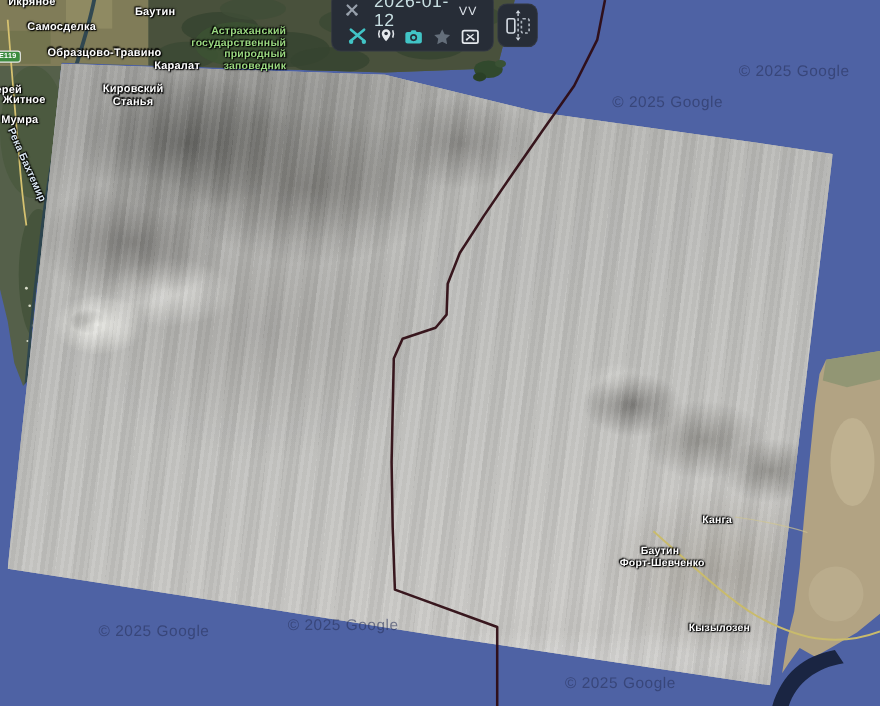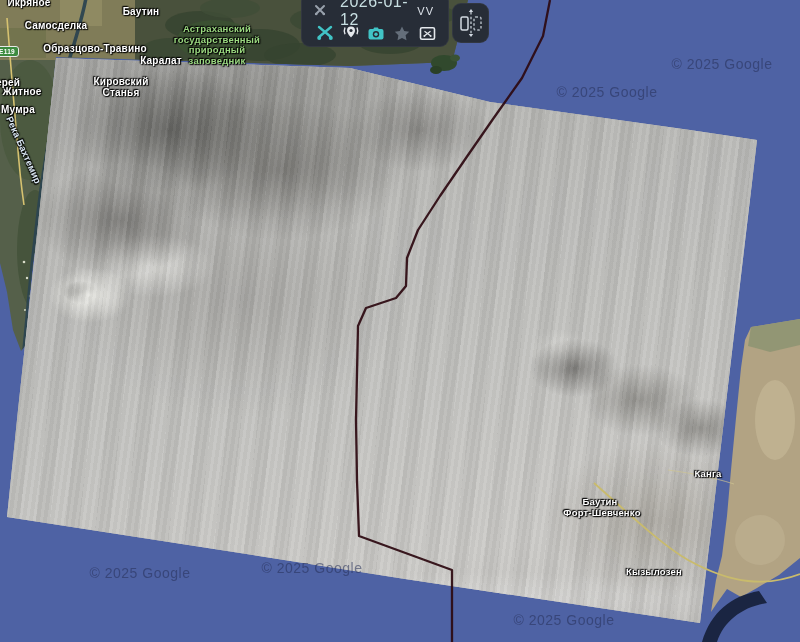--- a/index.html
+++ b/index.html
@@ -32,21 +32,21 @@
       radial-gradient(160px 110px at 655px 520px, rgba(140,135,124,.5), transparent 70%),
       radial-gradient(220px 160px at 240px 300px, rgba(130,128,125,.35), transparent 75%),
       linear-gradient(168deg,#a9a9a7 0%,#b4b4b1 25%,#c0c0bd 55%,#c9c8c5 80%,#bfbebb 100%);
   }
 
   
   .map-label{position:absolute;z-index:5;transform:translate(-50%,-50%);
     color:#fff;font-weight:700;font-size:10px;line-height:11px;text-align:center;
     white-space:pre-line;letter-spacing:.2px;pointer-events:none;
     text-shadow:0 0 2px #000,0 0 2px #000,1px 1px 1px rgba(0,0,0,.95),-1px -1px 1px rgba(0,0,0,.95);}
-  .map-label.small{font-size:9.5px;line-height:10.5px;}
+  .map-label.small{font-size:9.5px;line-height:10.5px;text-align:right;}
   .map-label.green{color:#9bd981;}
   .map-label.river{transform:translate(-50%,-50%) rotate(66deg);color:#d9e6f2;font-size:9.5px;}
 
   .wm{position:absolute;z-index:5;transform:translate(-50%,-50%);
       font-size:14px;color:rgba(38,48,88,.55);letter-spacing:.5px;white-space:nowrap;pointer-events:none;}
 
   
   #badge-e119{position:absolute;left:-5px;top:46px;z-index:5;background:#3d8b3f;
     border:1px solid #e9e9e9;border-radius:3px;color:#fff;font-size:6.5px;font-weight:700;
     padding:1px 3px;letter-spacing:.3px;}
@@ -135,21 +135,21 @@
   <div class="map-label green small" style="left:217px;top:45px">Астраханский
 государственный
 природный
 заповедник</div>
   <div class="map-label" style="left:121px;top:87px">Кировский
 Станья</div>
   <div class="map-label" style="left:22px;top:91px">Житное</div>
   <div class="map-label" style="left:18px;top:109px">Мумра</div>
   <div class="map-label" style="left:8px;top:82px">ерей</div>
   <div class="map-label river" style="left:24px;top:150px">Река Бахтемир</div>
-  <div class="map-label small" style="left:708px;top:474px">Канга</div>
+  <div class="map-label small" style="left:652px;top:474px">Канга</div>
   <div class="map-label small" style="left:600px;top:502px">Баутин</div>
   <div class="map-label small" style="left:602px;top:513px">Форт-Шевченко</div>
   <div class="map-label small" style="left:654px;top:572px">Кызылозен</div>
 
   <div class="wm" style="left:722px;top:64px">© 2025 Google</div>
   <div class="wm" style="left:607px;top:92px">© 2025 Google</div>
   <div class="wm" style="left:140px;top:573px">© 2025 Google</div>
   <div class="wm" style="left:312px;top:568px">© 2025 Google</div>
   <div class="wm" style="left:564px;top:620px">© 2025 Google</div>
 

